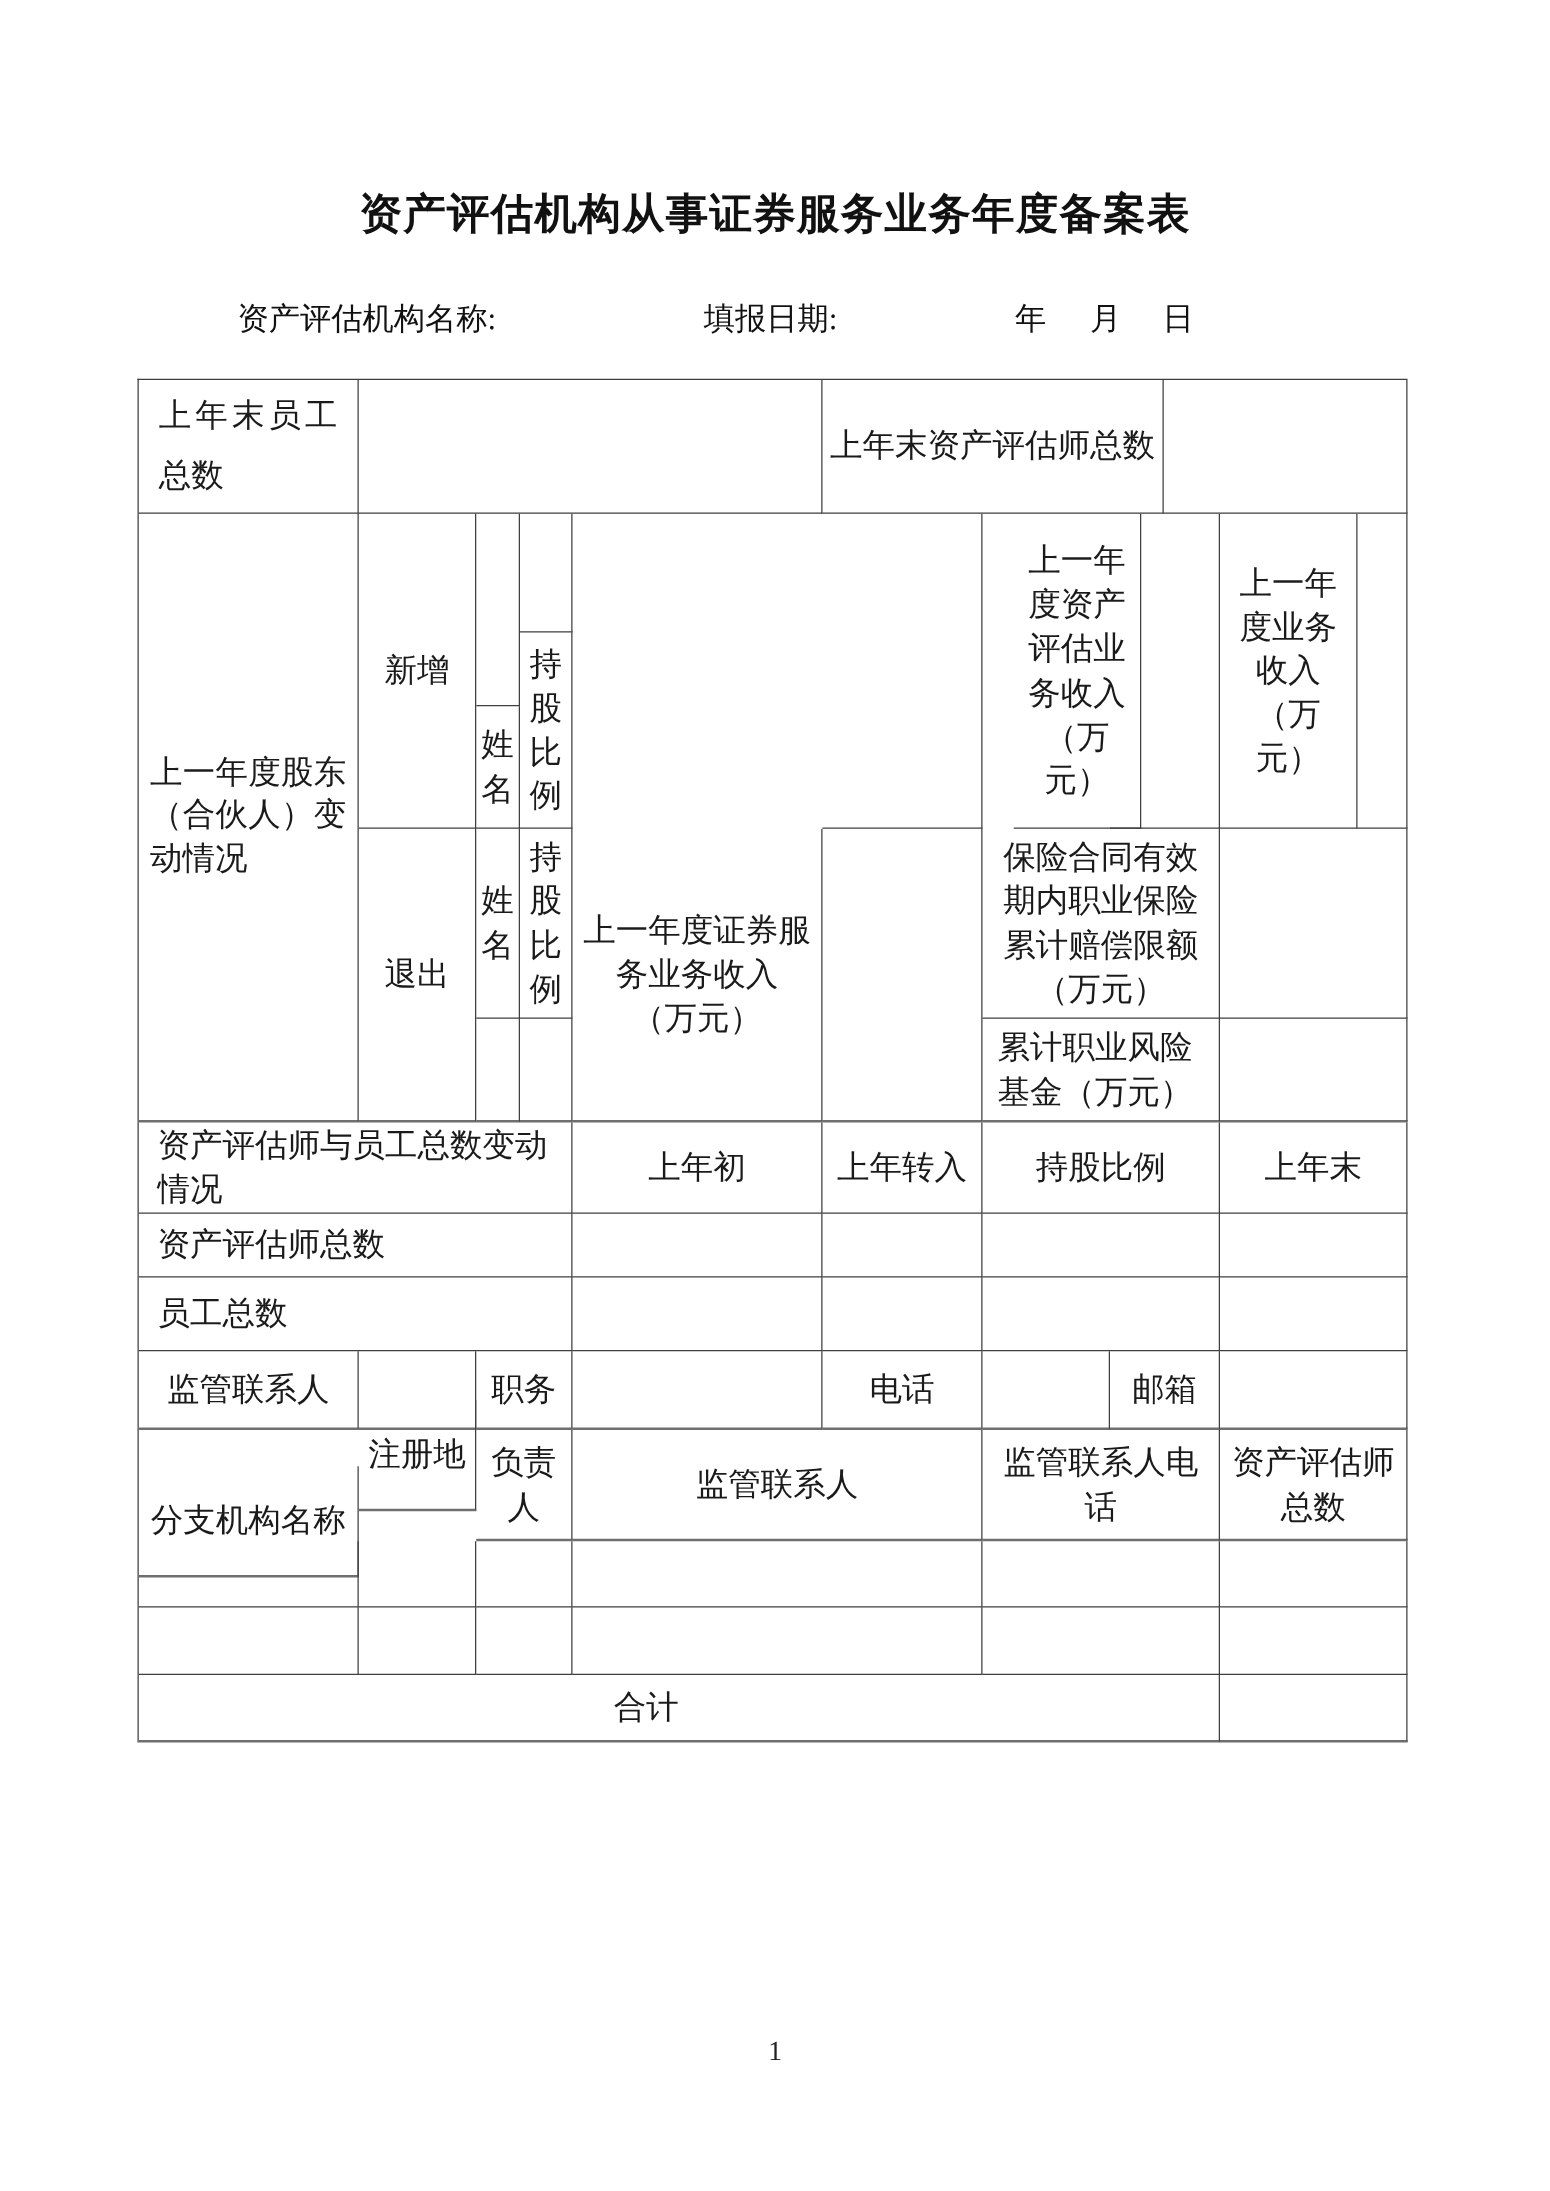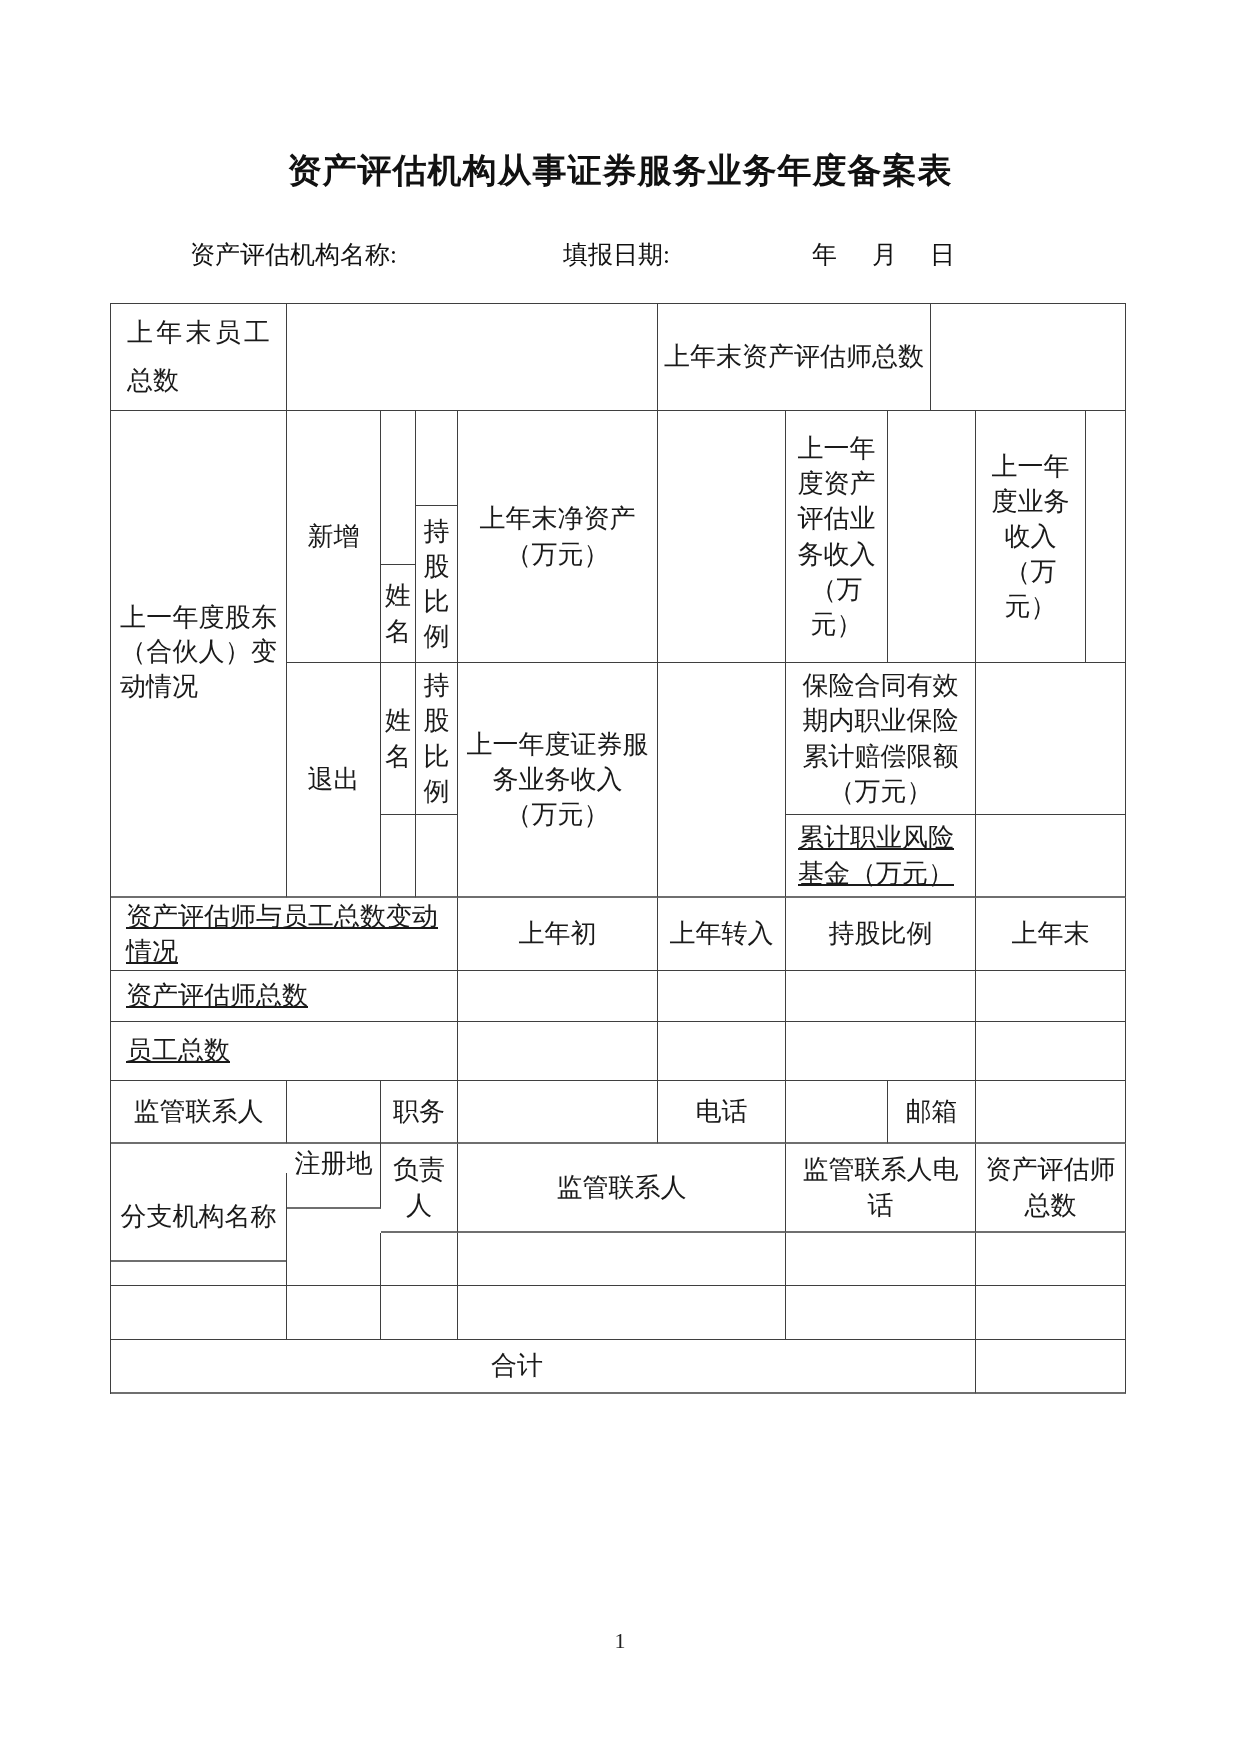--- a/index.html
+++ b/index.html
@@ -37,21 +37,21 @@
     font-size:26px; line-height:1.35;
   }
   .c {
     position:absolute; box-sizing:border-box;
     border-right:1px solid #3f3f3f;
     border-bottom:1px solid #3f3f3f;
     display:flex; align-items:center; justify-content:center;
     text-align:center; padding:0 8px;
     overflow:hidden;
   }
-  .lt { justify-content:flex-start; text-align:left; padding:0 15px;text-decoration:underline; }
+  .lt { justify-content:flex-start; text-align:left; padding:0 15px; }
   .jt span { width:100%; text-align:justify; text-justify:inter-character; }
   .pre span { white-space:pre-wrap; }
   .tb { border-bottom-width:2px; border-bottom-color:#6f6f6f; }
   .footer-num {
     position:absolute; left:0; top:1628px; width:1240px;
     text-align:center; font-size:22px; color:#222;
   }
 </style>
 </head>
 <body>
@@ -87,25 +87,22 @@
       <span>新增</span>
       </div>
     <div class="c" style="left:270px;top:107px;width:35px;height:154px;padding:0;"></div>
     <div class="c" style="left:270px;top:261px;width:35px;height:98px;padding:0 4px;">
       <span>姓名</span>
       </div>
     <div class="c" style="left:305px;top:107px;width:42px;height:95px;padding:0;"></div>
     <div class="c" style="left:305px;top:202px;width:42px;height:157px;padding:0 7px;">
       <span>持股比例</span>
       </div>
-    <div class="c" style="left:347px;top:107px;width:200px;height:252px;padding:0 18px;">
-      <span>上年末净资产（万元）</span>
-      </div>
     <div class="c" style="left:547px;top:107px;width:128px;height:252px;"></div>
-    <div class="c" style="left:675px;top:107px;width:102px;height:252px;padding:0 4px;">
+    <div class="c" style="left:700px;top:107px;width:102px;height:252px;padding:0 4px;">
       <span>上一年度资产评估业务收入（万元）</span>
       </div>
     <div class="c" style="left:777px;top:107px;width:88px;height:252px;"></div>
     <div class="c" style="left:865px;top:107px;width:110px;height:252px;padding:0 5px;text-align:center;">
       <span>上一年度业务收入（万元）</span>
       </div>
     <div class="c" style="left:975px;top:107px;width:40px;height:252px;padding:0;"></div>
 
     <div class="c tb" style="left:176px;top:359px;width:94px;height:235px;">
       <span>退出</span>

